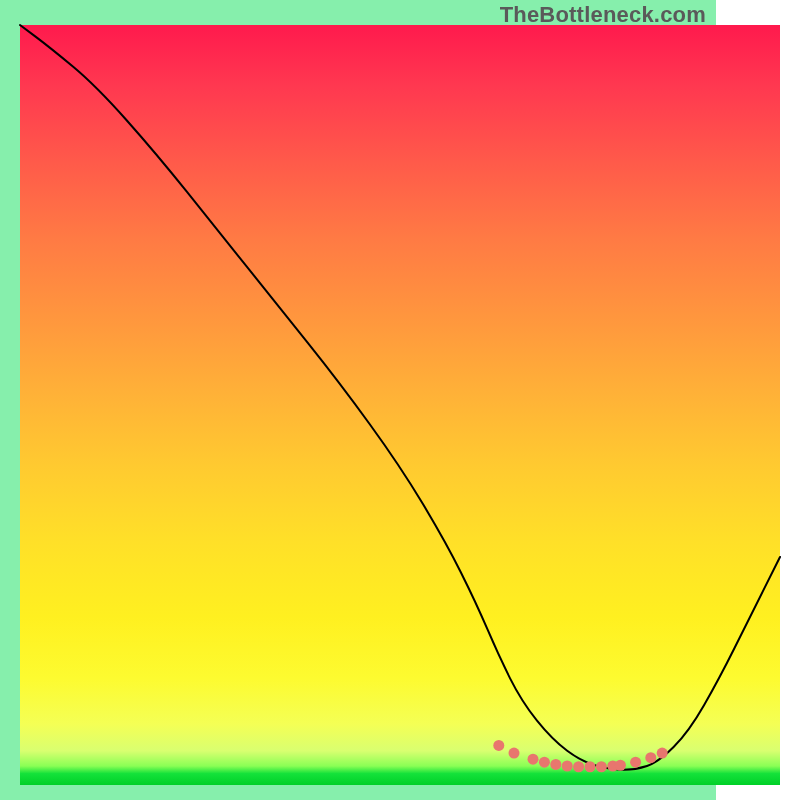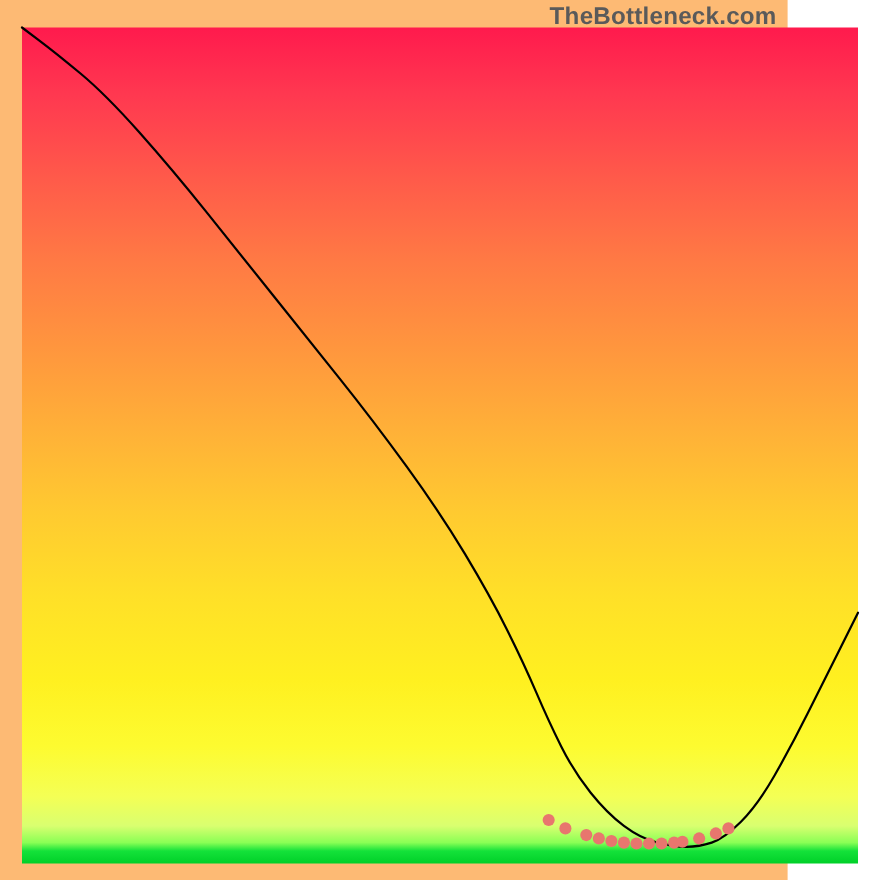--- a/index.html
+++ b/index.html
@@ -8,21 +8,21 @@
     width: 800px;
     height: 800px;
     overflow: hidden;
     font-family: Arial, Helvetica, sans-serif;
     background: #ffffff;
   }
   .chart-outer {
     position: relative;
     width: 716px;
     height: 800px;
-    background: #fdba74;
+    background: #86efac;
   }
   .watermark {
     position: absolute;
     top: 2px;
     right: 10px;
     font-size: 22px;
     font-weight: 600;
     color: #5a5a5a;
     letter-spacing: 0.2px;
     z-index: 5;

